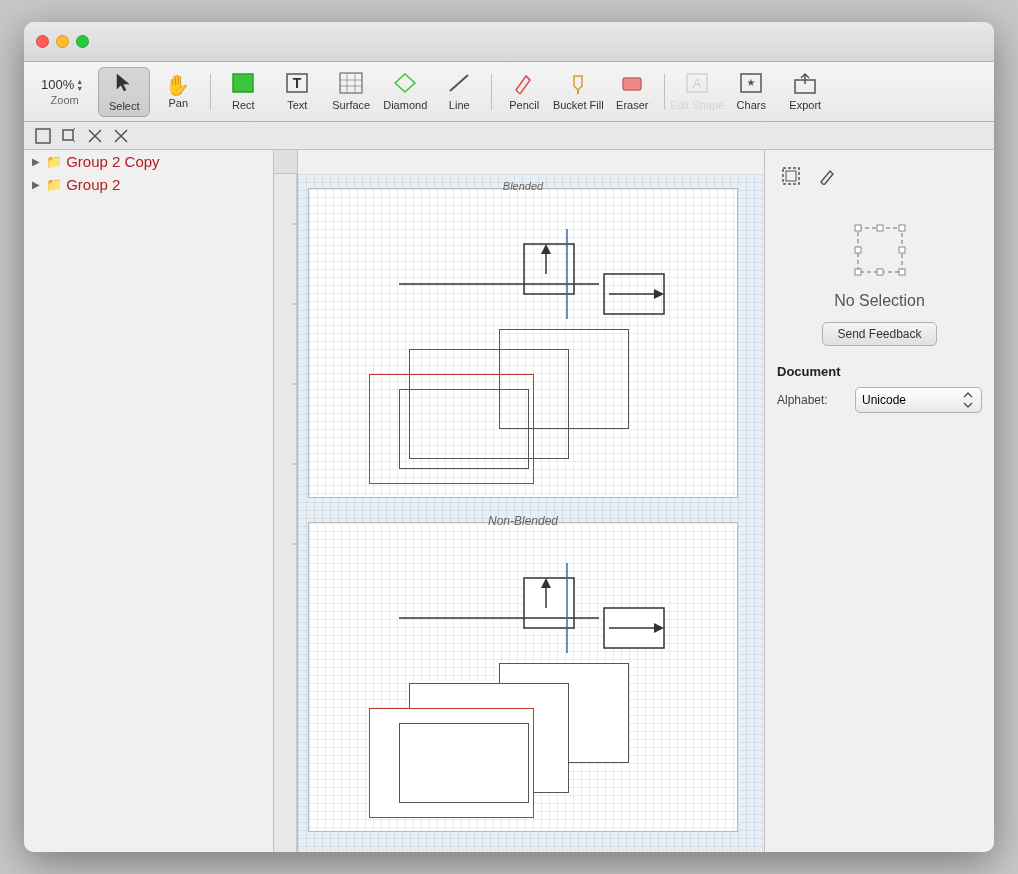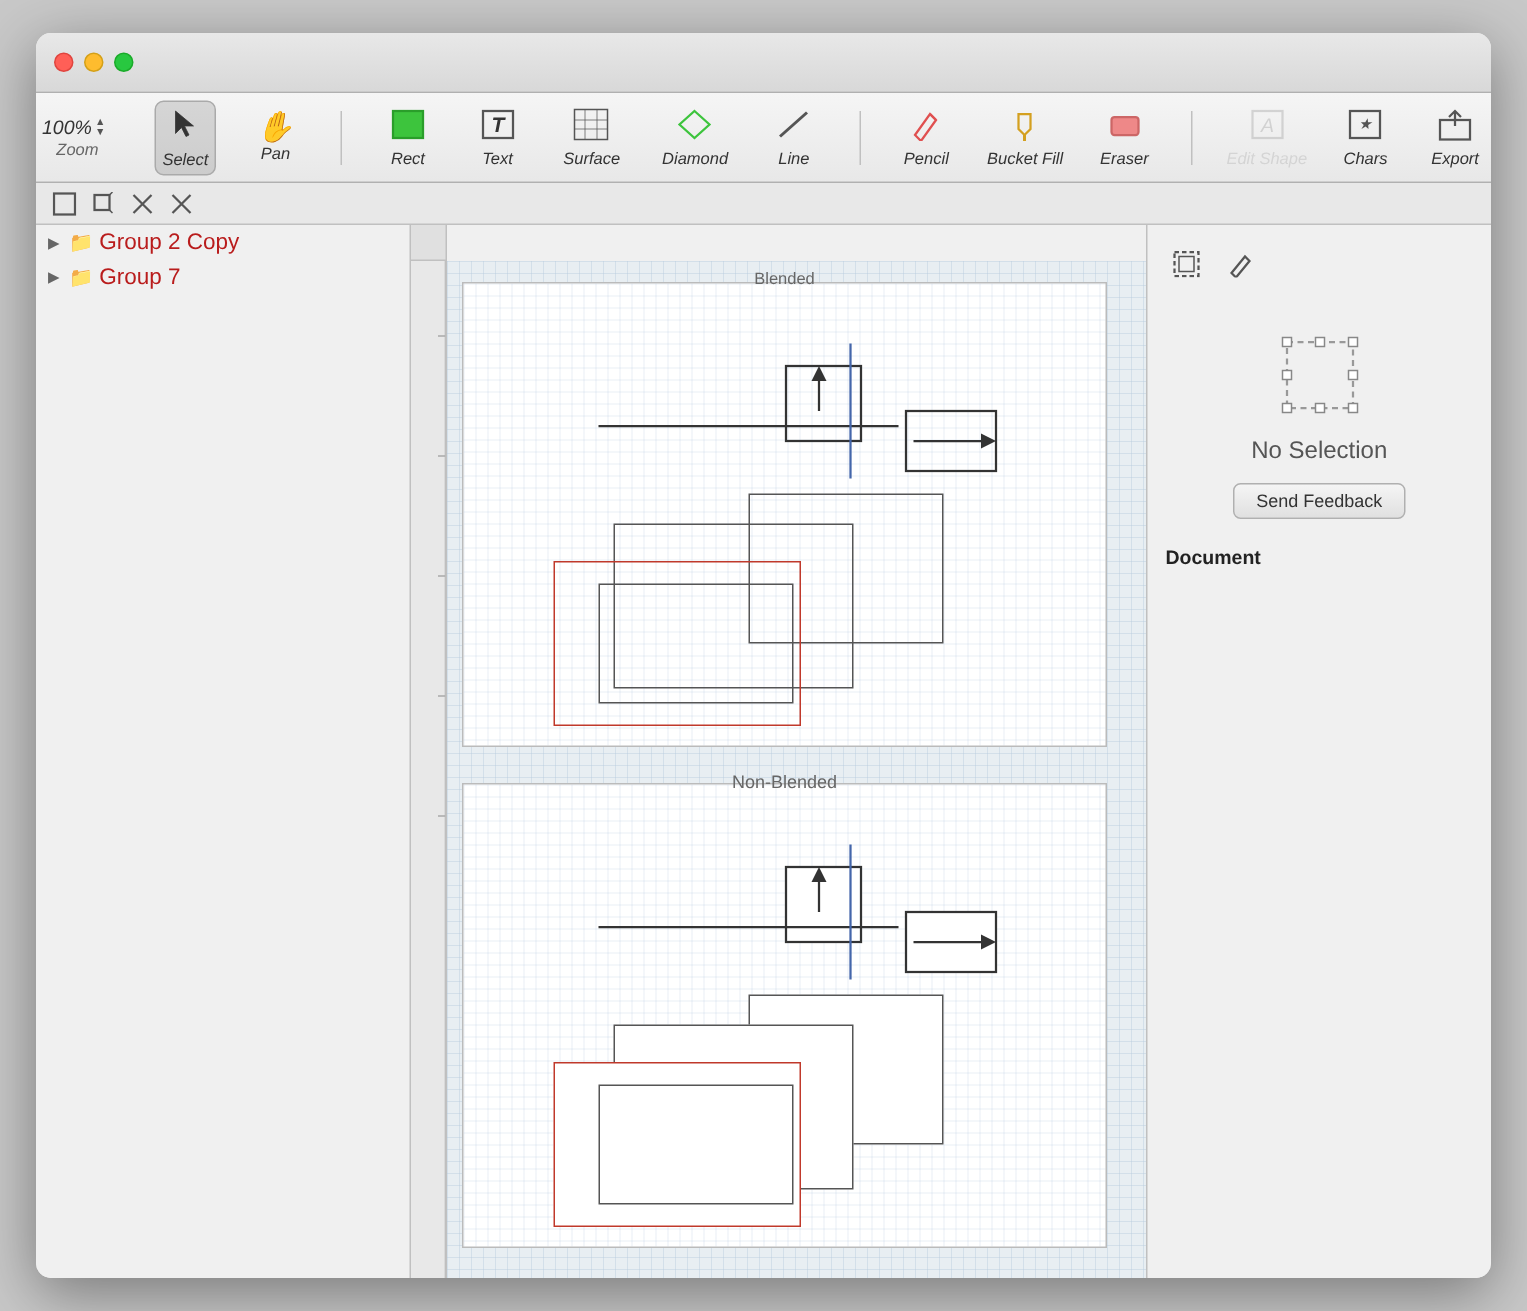--- a/index.html
+++ b/index.html
@@ -45,24 +45,23 @@
     .tl-close { background: #ff5f57; border: 1px solid #e0443e; }
     .tl-min { background: #febc2e; border: 1px solid #d4a017; }
     .tl-max { background: #28c840; border: 1px solid #1aab29; }
 
     .toolbar {
       height: 60px;
       background: linear-gradient(to bottom, #f5f5f5, #e8e8e8);
       border-bottom: 1px solid #b0b0b0;
       display: flex;
       align-items: center;
-      padding: 0 4px;
-      gap: 20px;
+      padding: 0 17px;
+      gap: 2px;
       flex-shrink: 0;
-      font-style: italic;
     }
     .zoom-control {
       display: flex;
       flex-direction: column;
       align-items: center;
       margin-right: 8px;
     }
     .zoom-value {
       font-size: 13px;
       color: #333;
@@ -213,20 +212,21 @@
     }
 
     .ruler-h svg, .ruler-v svg {
       position: absolute;
     }
 
     .canvas-scroll {
       position: absolute;
       top: 24px; left: 24px; right: 0; bottom: 0;
       overflow: auto;
+      font-style: italic;
     }
 
     .canvas-content {
       width: 700px;
       min-height: 900px;
       padding: 10px;
       position: relative;
     }
 
     .right-panel {
@@ -504,21 +504,21 @@
 
     <div class="sidebar">
       <div class="sidebar-item">
         <span class="sidebar-arrow">▶</span>
         <span class="sidebar-folder-icon">📁</span>
         <span class="sidebar-item-label">Group 2 Copy</span>
       </div>
       <div class="sidebar-item">
         <span class="sidebar-arrow">▶</span>
         <span class="sidebar-folder-icon">📁</span>
-        <span class="sidebar-item-label">Group 7</span>
+        <span class="sidebar-item-label">Group 2</span>
       </div>
     </div>
 
     <div class="canvas-wrapper">
       <div class="ruler-corner"></div>
       <div class="ruler-v">
         <svg width="24" height="100%">
           <line x1="23" y1="0" x2="23" y2="100%" stroke="#aaa" stroke-width="1"></line>
 
           <line x1="18" y1="50" x2="23" y2="50" stroke="#aaa" stroke-width="1"></line>
@@ -629,16 +629,26 @@
             <rect x="27" y="49" width="6" height="6" fill="white" stroke="#888" stroke-width="1"></rect>
             <rect x="49" y="49" width="6" height="6" fill="white" stroke="#888" stroke-width="1"></rect>
           </svg>
         </div>
         <div class="no-selection-text">No Selection</div>
         <button class="send-feedback-btn">Send Feedback</button>
       </div>
 
       <div class="panel-section">
         <div class="panel-section-title">Document</div>
+        <div class="panel-row">
+          <div class="panel-label">Alphabet:</div>
+          <div class="panel-select">
+            <span>Unicode</span>
+            <svg width="14" height="20" viewBox="0 0 14 20">
+              <path d="M3 7 L7 3 L11 7" fill="none" stroke="#555" stroke-width="1.5"></path>
+              <path d="M3 13 L7 17 L11 13" fill="none" stroke="#555" stroke-width="1.5"></path>
+            </svg>
+          </div>
+        </div>
       </div>
     </div>
   </div>
 </div>
 
 </body></html>

